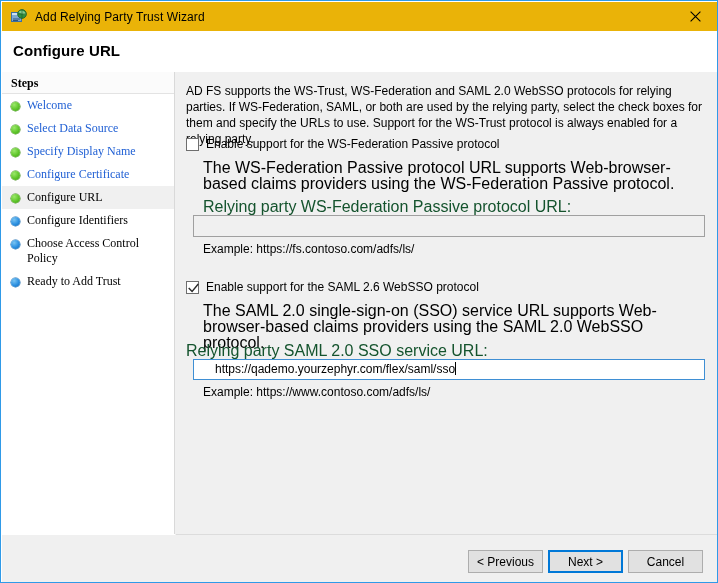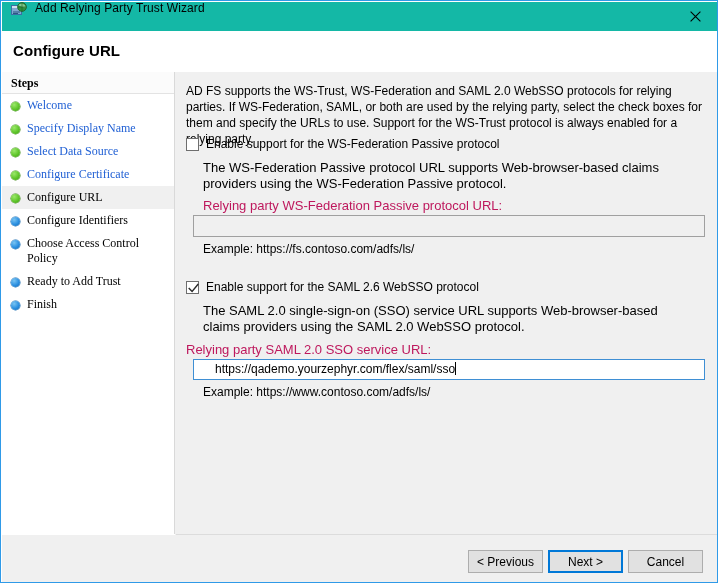--- a/index.html
+++ b/index.html
@@ -22,22 +22,23 @@
     overflow: hidden;
   }
 
   
   .titlebar {
     position: absolute;
     left: 1px;
     top: 1px;
     width: 716px;
     height: 29px;
-    background: #14b8a6;
+    background: #eab308;
     display: flex;
+    align-items: center;
   }
   .title-icon {
     width: 16px;
     height: 16px;
     margin-left: 9px;
     margin-right: 8px;
     position: relative;
     flex: none;
   }
   .title-text {
@@ -199,28 +200,28 @@
   }
   .cb-box svg { position:absolute; left:1px; top:1px; }
   .cb-label {
     font-size: 12px;
     line-height: 15px;
     color: #000000;
   }
 
   .para {
     position: absolute;
-    font-size: 13px;
+    font-size: 16px;
     line-height: 16px;
     color: #000000;
   }
   .fieldlabel {
     position: absolute;
-    font-size: 13px;
-    color: #be185d;
+    font-size: 16px;
+    color: #14532d;
   }
   .textbox {
     position: absolute;
     box-sizing: border-box;
     font-family: "Liberation Sans", sans-serif;
     font-size: 12px;
     color: #000000;
     padding: 2px 21px;
     line-height: 15px;
     white-space: nowrap;
@@ -338,26 +339,26 @@
       </div>
       <div class="steps-list">
 
         <div class="step-row">
           <span class="step-bullet bullet-green"></span>
           <span class="step-label link">Welcome</span>
         </div>
 
         <div class="step-row">
           <span class="step-bullet bullet-green"></span>
+          <span class="step-label link">Select Data Source</span>
+        </div>
+
+        <div class="step-row">
+          <span class="step-bullet bullet-green"></span>
           <span class="step-label link">Specify Display Name</span>
-        </div>
-
-        <div class="step-row">
-          <span class="step-bullet bullet-green"></span>
-          <span class="step-label link">Select Data Source</span>
         </div>
 
         <div class="step-row">
           <span class="step-bullet bullet-green"></span>
           <span class="step-label link">Configure Certificate</span>
         </div>
 
         <div class="step-row current">
           <span class="step-bullet bullet-green"></span>
           <span class="step-label">Configure URL</span>
@@ -371,24 +372,20 @@
         <div class="step-row">
           <span class="step-bullet bullet-blue"></span>
           <span class="step-label">Choose Access Control Policy</span>
         </div>
 
         <div class="step-row">
           <span class="step-bullet bullet-blue"></span>
           <span class="step-label">Ready to Add Trust</span>
         </div>
 
-        <div class="step-row">
-          <span class="step-bullet bullet-blue"></span>
-          <span class="step-label">Finish</span>
-        </div>
 
       </div>
     </div>
 
     <div class="content-panel">
 
       <div class="intro">AD FS supports the WS-Trust, WS-Federation and SAML 2.0 WebSSO protocols for relying parties.  If WS-Federation, SAML, or both are used by the relying party, select the check boxes for them and specify the URLs to use.  Support for the WS-Trust protocol is always enabled for a relying party.</div>
 
       <div class="cb-row" style="left:11px; top:65px; width:450px;">
         <span class="cb-box"></span>

